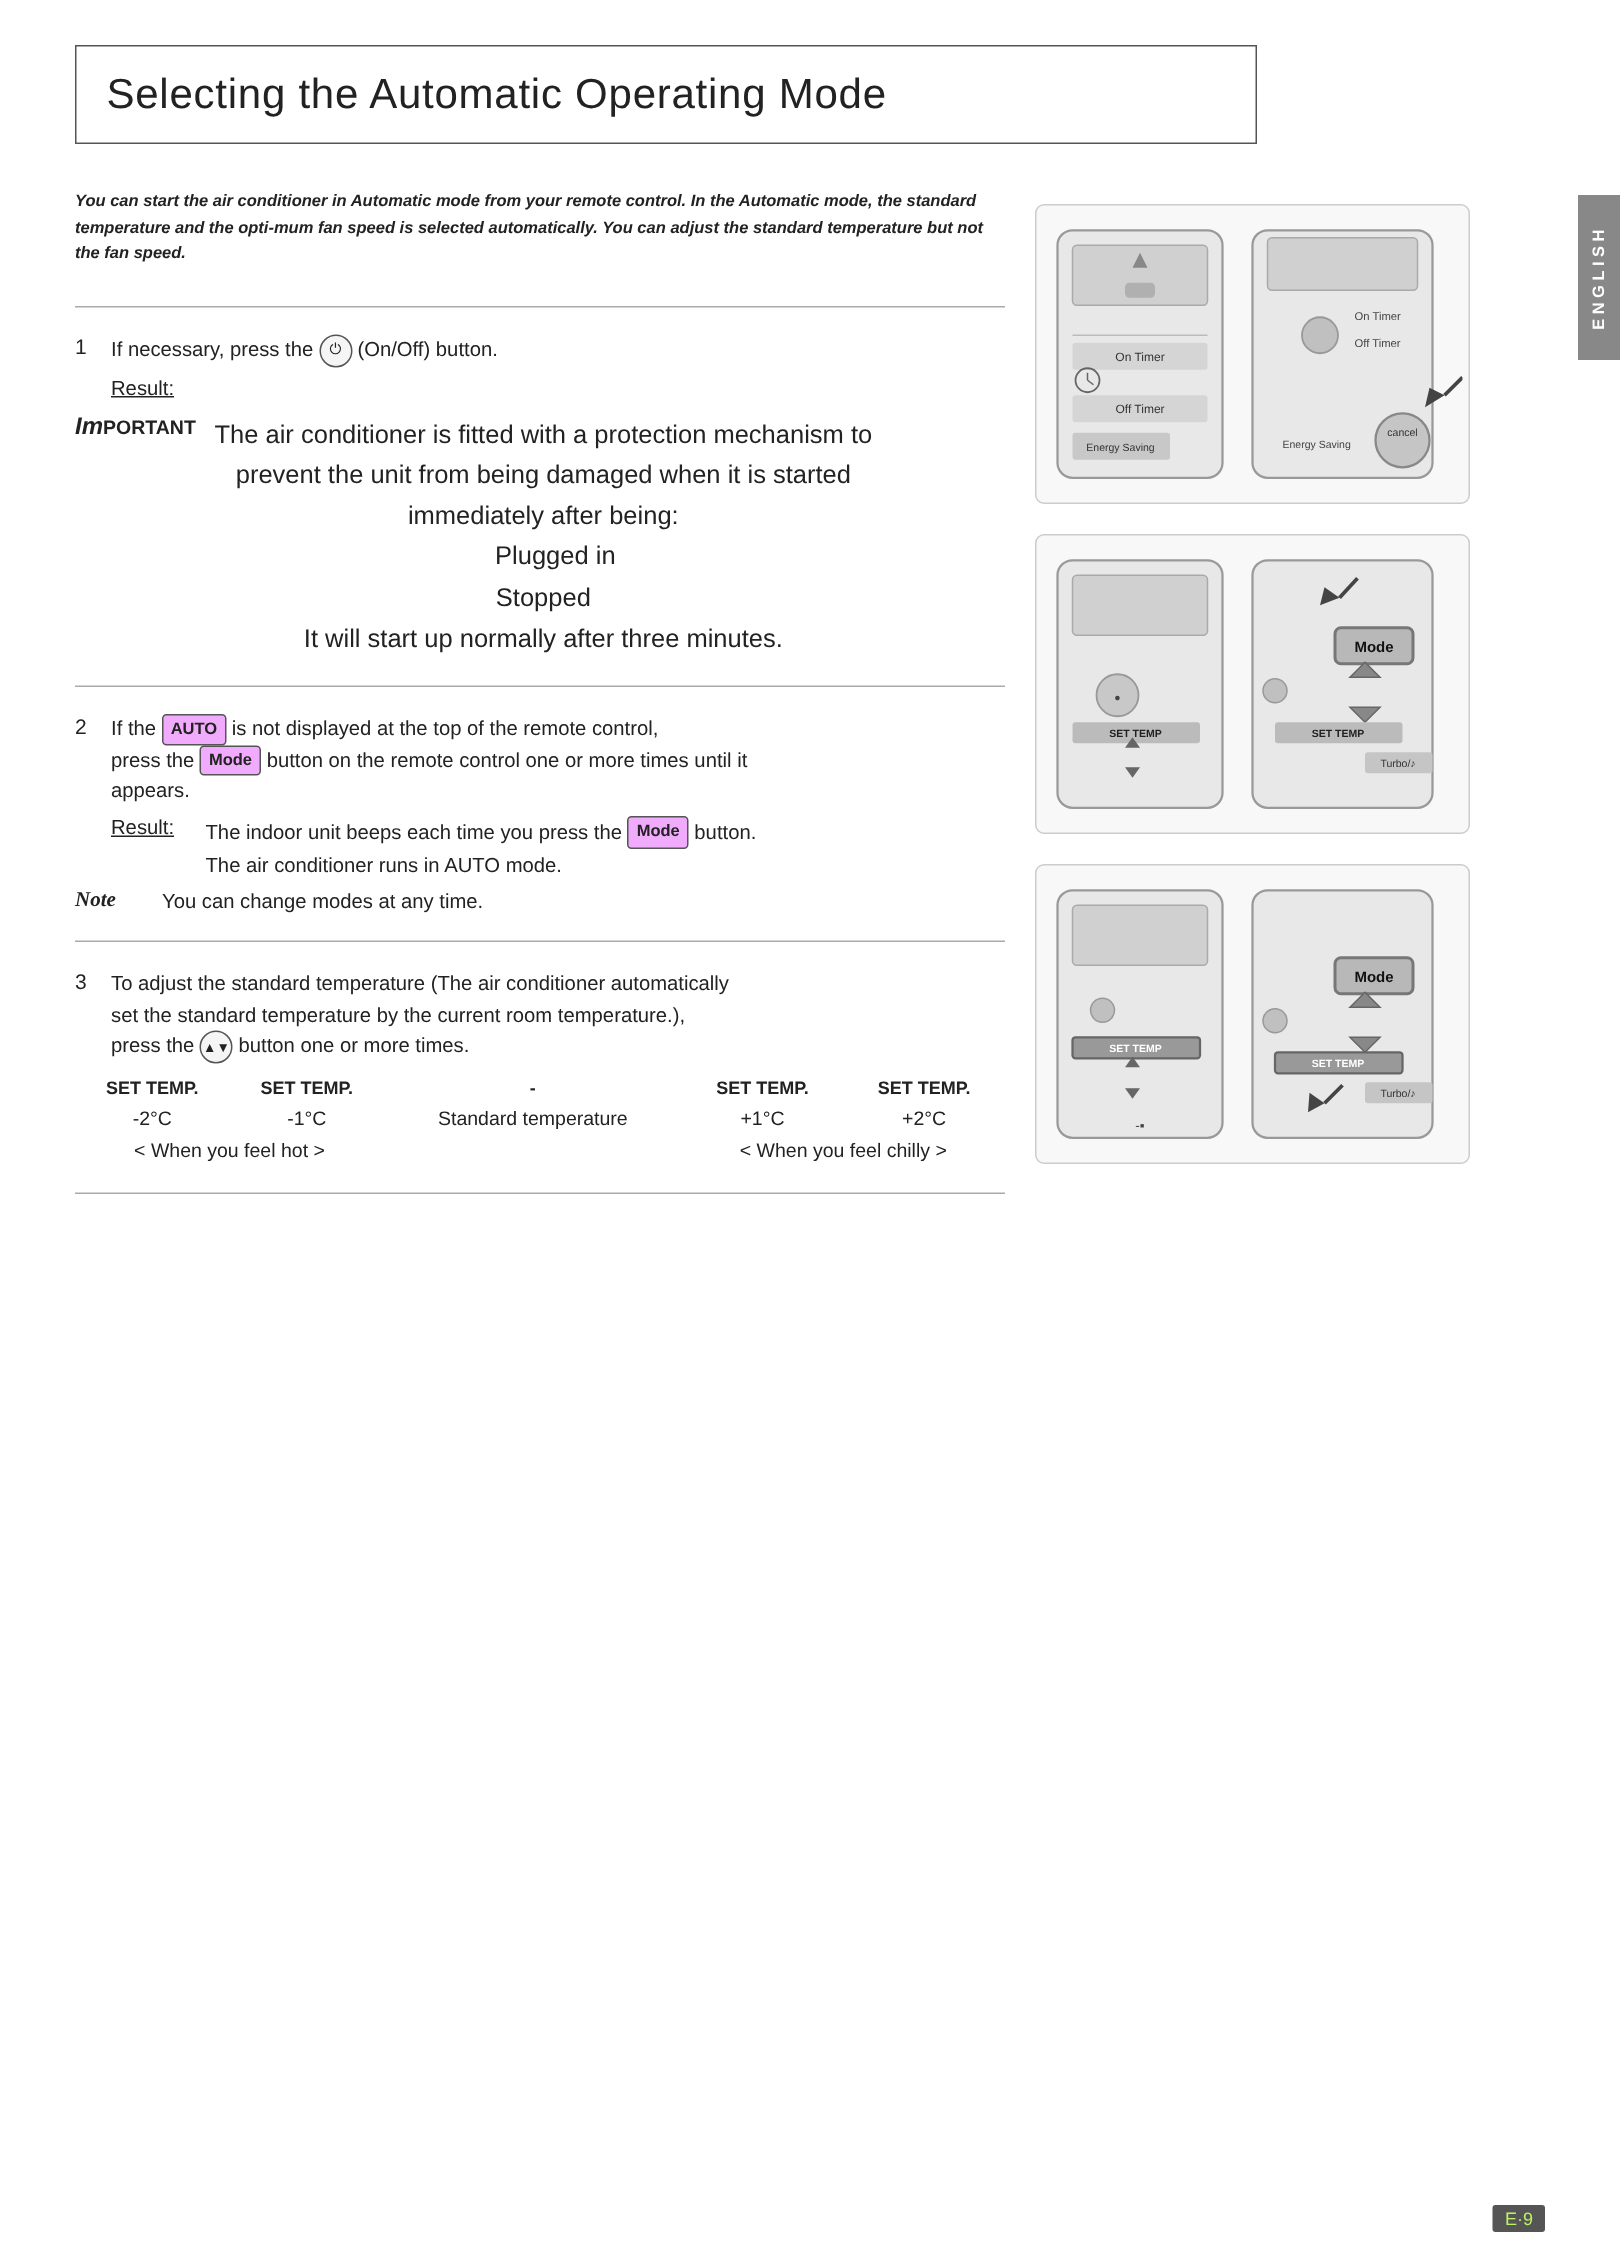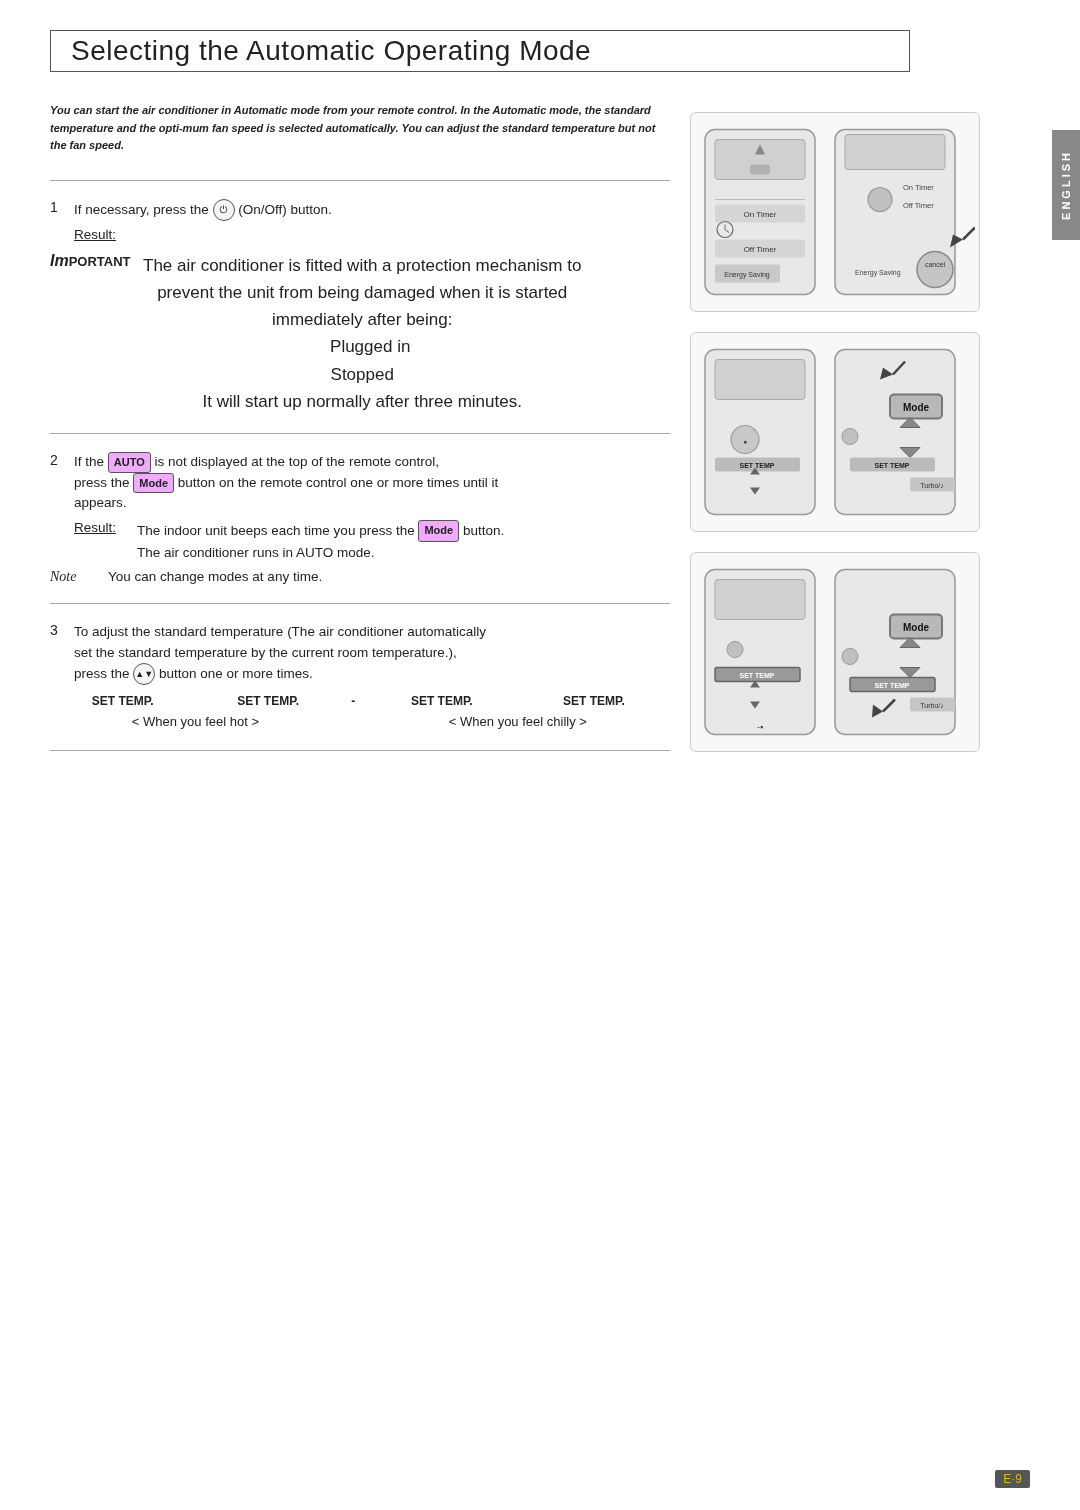--- a/index.html
+++ b/index.html
@@ -18,24 +18,24 @@
     .page-container {
       width: 1080px;
       height: 1510px;
       padding: 30px 40px 30px 50px;
       position: relative;
     }
 
     
     .page-title-box {
       border: 1.5px solid #555;
-      padding: 4px 20px;
+      padding: 16px 20px;
       margin-bottom: 30px;
       display: inline-block;
-      width: 860px;
+      width: 788px;
     }
 
     .page-title {
       font-size: 28px;
       font-weight: normal;
       letter-spacing: 0.5px;
     }
 
     
     .side-tab {
@@ -168,21 +168,21 @@
     .note-block {
       display: flex;
       gap: 8px;
       align-items: flex-start;
       margin: 6px 0;
     }
 
     .note-label {
       font-size: 14px;
       font-style: italic;
-      font-weight: normal;
+      font-weight: bold;
       min-width: 50px;
       font-family: Georgia, serif;
     }
 
     .note-text {
       font-size: 13.5px;
     }
 
     
     .btn-inline {
@@ -249,21 +249,21 @@
       position: relative;
     }
 
     
     .page-number {
       position: absolute;
       bottom: 22px;
       right: 50px;
       font-size: 12px;
       background: #555;
-      color: #eab308;
+      color: #bef264;
       padding: 2px 8px;
       border-radius: 2px;
     }
 
     
     .remote-svg {
       width: 280px;
       height: 190px;
     }
 
@@ -355,20 +355,27 @@
 
         <table class="temp-table">
           <tbody>
               <tr class="temp-label-row">
             <td>SET TEMP.</td>
             <td>SET TEMP.</td>
             <td>-</td>
             <td>SET TEMP.</td>
             <td>SET TEMP.</td>
           </tr>
+          <tr>
+            <td>-2°C</td>
+            <td>-1°C</td>
+            <td>Standard temperature</td>
+            <td>+1°C</td>
+            <td>+2°C</td>
+          </tr>
           <tr class="feel-row">
             <td colspan="2">&lt; When you feel hot &gt;</td>
             <td></td>
             <td colspan="2">&lt; When you feel chilly &gt;</td>
           </tr>
         </tbody>
           </table>
       </div>
 
       <hr class="section-divider">

